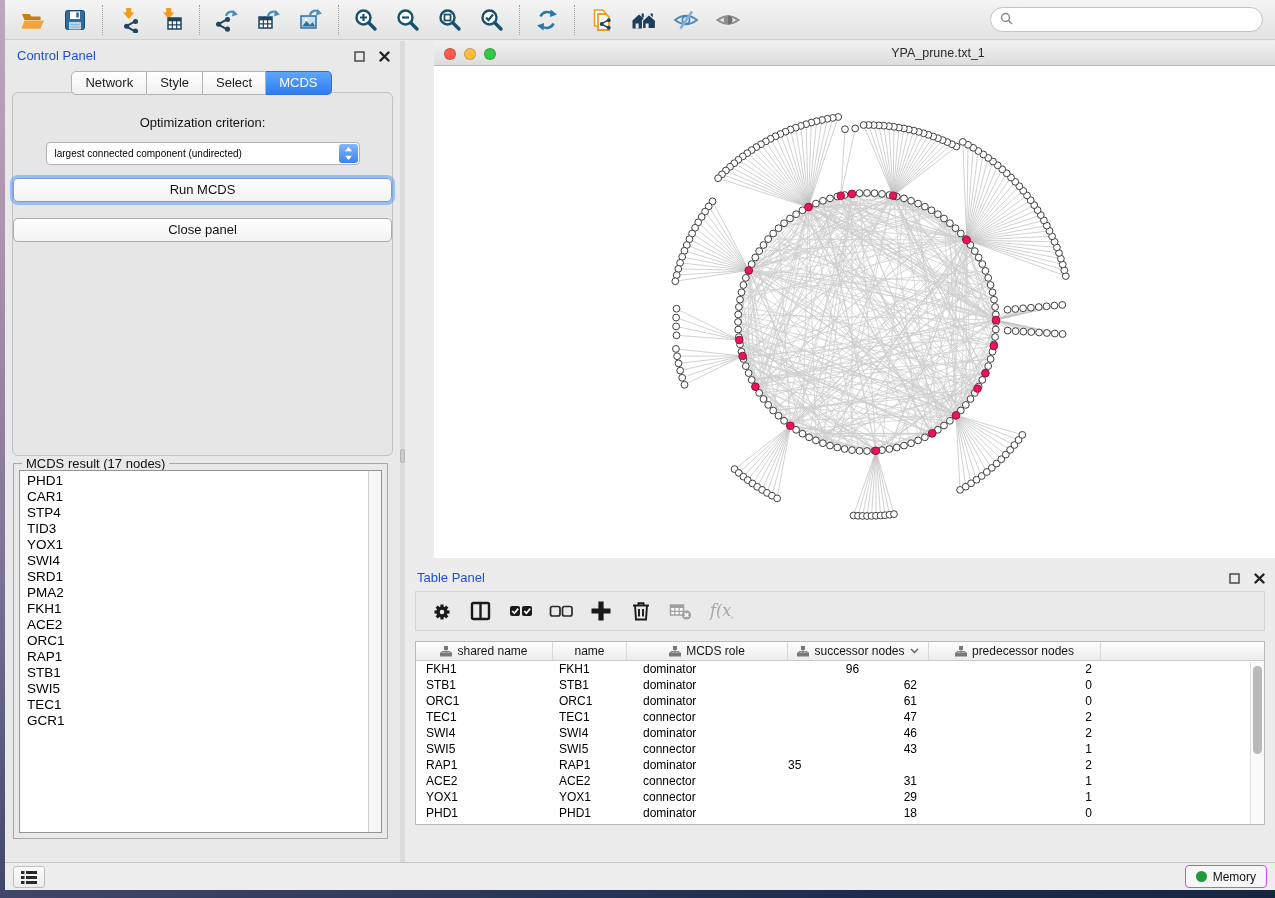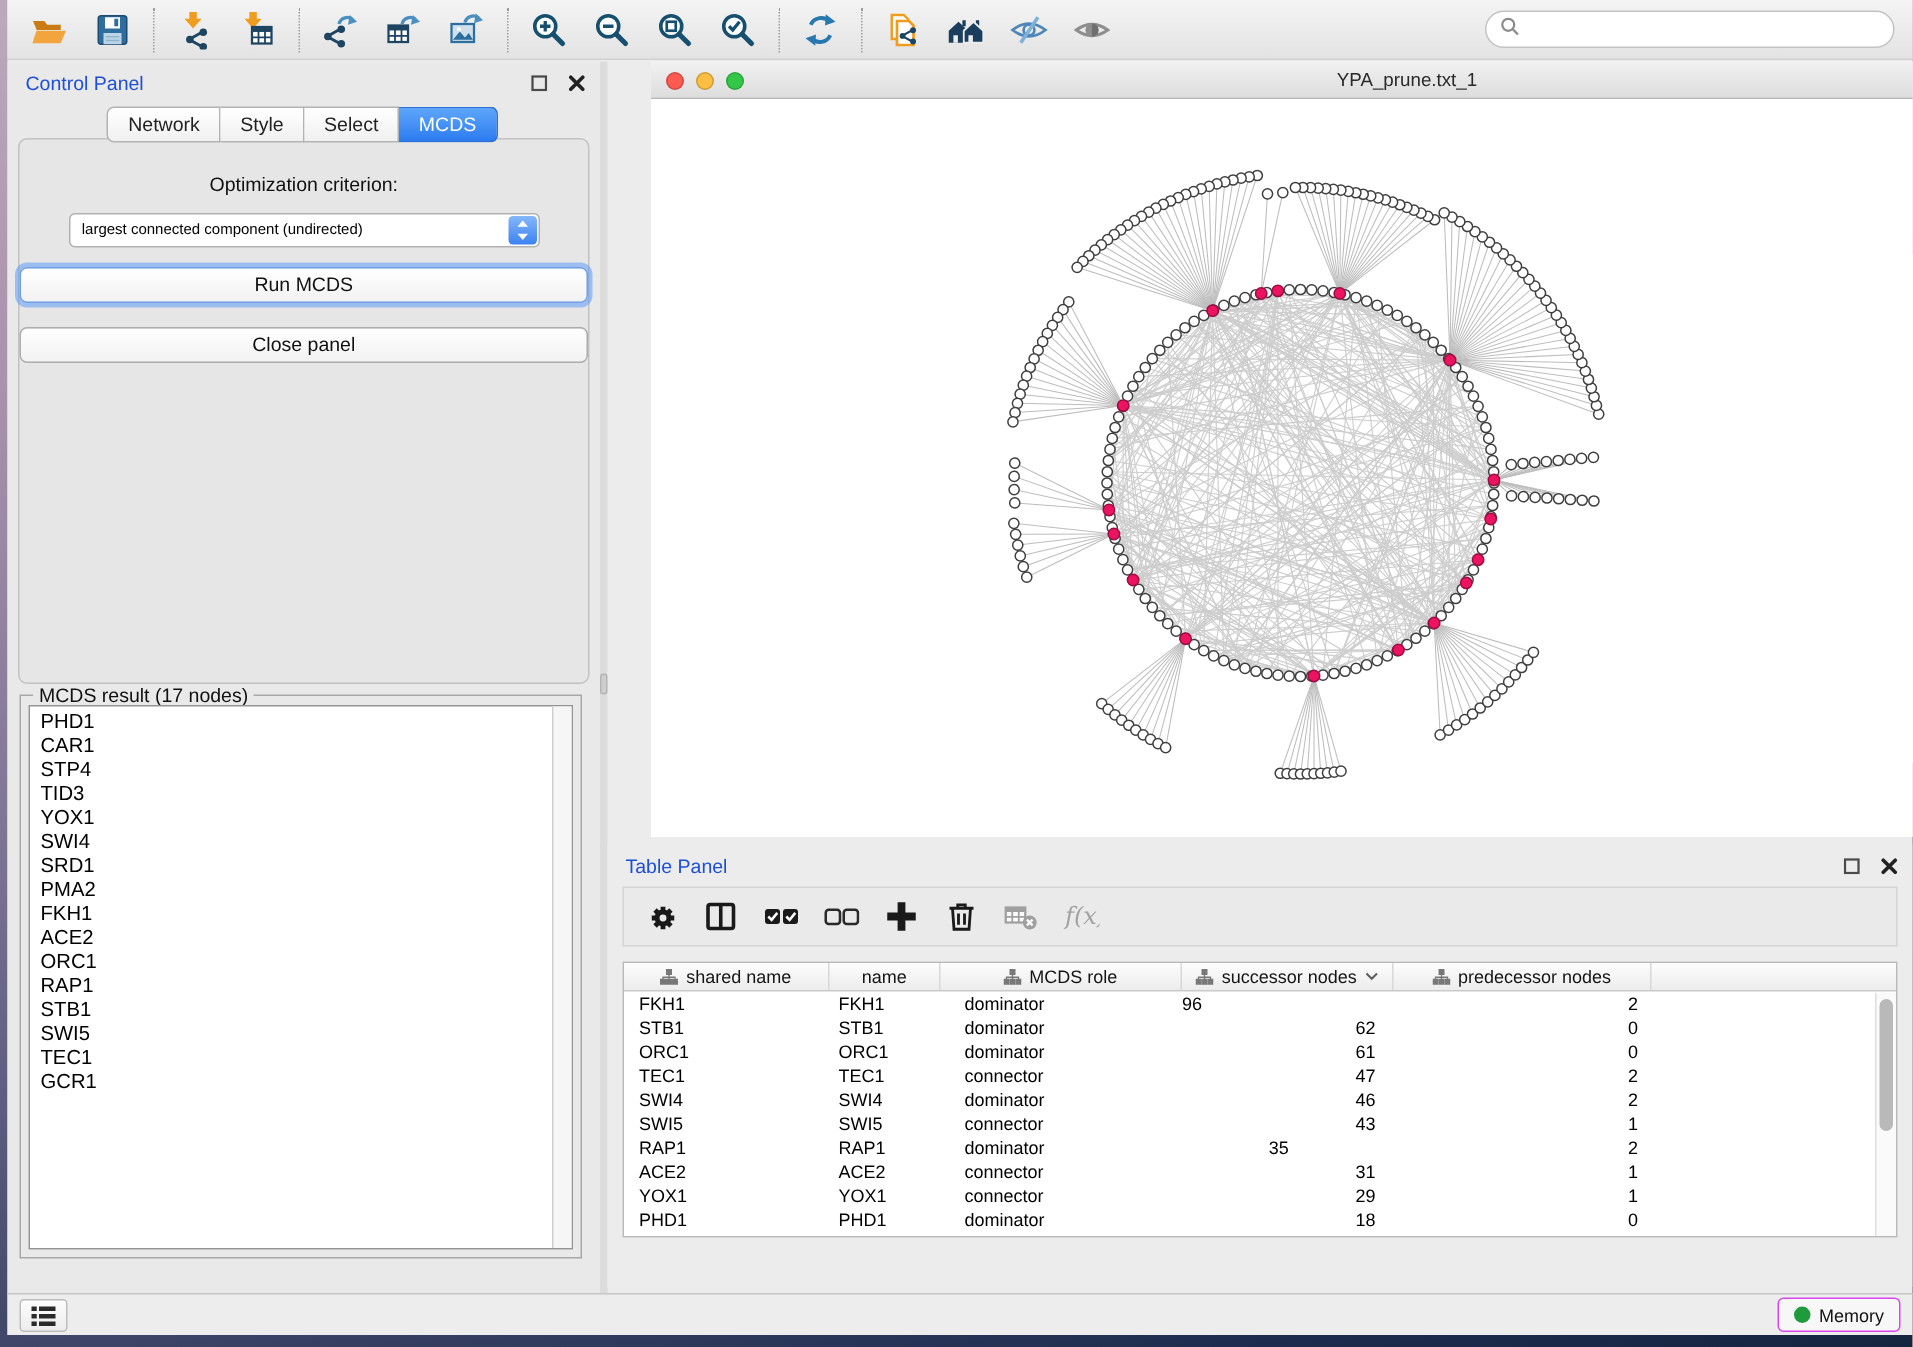--- a/index.html
+++ b/index.html
@@ -1307,21 +1307,21 @@
             </svg>
             <span>predecessor nodes</span>
           </span>
           <span class="th" style="flex:1;border-right:none"></span>
         </div>
       <div id="tp-body">
           <div class="tr">
             <span class="td" style="width:137px;padding-left:10px">FKH1</span>
             <span class="td" style="width:74px;padding-left:6px">FKH1</span>
             <span class="td" style="width:161px;padding-left:16px;">dominator</span>
-            <span class="td" style="width:141px;padding-right:12px;text-align:left">96</span>
+            <span class="td" style="width:141px;padding-right:12px;text-align:center">96</span>
             <span class="td" style="width:172px;padding-right:9px;text-align:right">2</span>
           </div>
           <div class="tr">
             <span class="td" style="width:137px;padding-left:10px">STB1</span>
             <span class="td" style="width:74px;padding-left:6px">STB1</span>
             <span class="td" style="width:161px;padding-left:16px;">dominator</span>
             <span class="td" style="width:141px;padding-right:12px;text-align:right">62</span>
             <span class="td" style="width:172px;padding-right:9px;text-align:right">0</span>
           </div>
           <div class="tr">
@@ -1349,21 +1349,21 @@
             <span class="td" style="width:137px;padding-left:10px">SWI5</span>
             <span class="td" style="width:74px;padding-left:6px">SWI5</span>
             <span class="td" style="width:161px;padding-left:16px;">connector</span>
             <span class="td" style="width:141px;padding-right:12px;text-align:right">43</span>
             <span class="td" style="width:172px;padding-right:9px;text-align:right">1</span>
           </div>
           <div class="tr">
             <span class="td" style="width:137px;padding-left:10px">RAP1</span>
             <span class="td" style="width:74px;padding-left:6px">RAP1</span>
             <span class="td" style="width:161px;padding-left:16px;">dominator</span>
-            <span class="td" style="width:141px;padding-right:12px;text-align:center">35</span>
+            <span class="td" style="width:141px;padding-right:12px;text-align:left">35</span>
             <span class="td" style="width:172px;padding-right:9px;text-align:right">2</span>
           </div>
           <div class="tr">
             <span class="td" style="width:137px;padding-left:10px">ACE2</span>
             <span class="td" style="width:74px;padding-left:6px">ACE2</span>
             <span class="td" style="width:161px;padding-left:16px;">connector</span>
             <span class="td" style="width:141px;padding-right:12px;text-align:right">31</span>
             <span class="td" style="width:172px;padding-right:9px;text-align:right">1</span>
           </div>
           <div class="tr">

